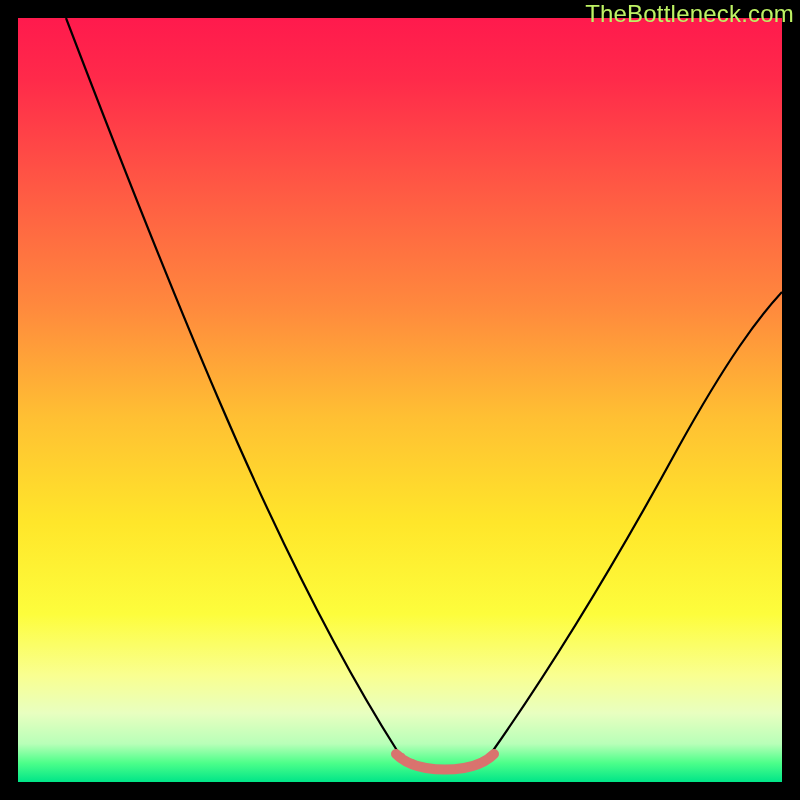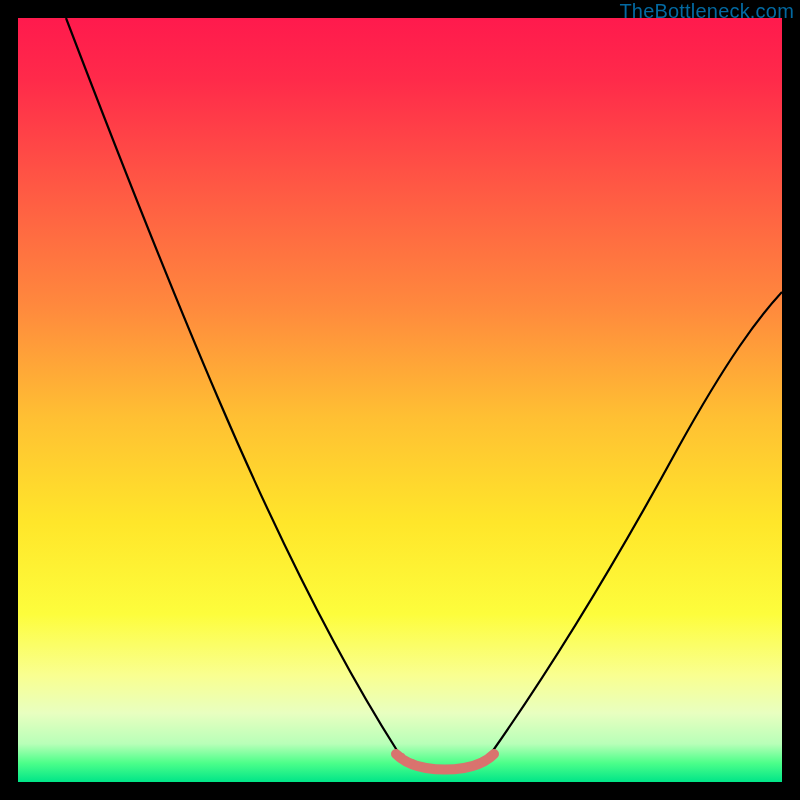--- a/index.html
+++ b/index.html
@@ -45,22 +45,22 @@
       #e8ffc0 91%,
       #b8ffb8 95%,
       #4dff8a 97.5%,
       #00e588 100%
     );
   }
   .watermark {
     position: absolute;
     top: 0px;
     right: 6px;
-    color: #0369a1;
-    font-size: 20px;
+    color: #bef264;
+    font-size: 24px;
     font-weight: 500;
     letter-spacing: 0.2px;
     z-index: 10;
   }
   svg.curves {
     position: absolute;
     left: 0;
     top: 0;
     width: 764px;
     height: 764px;

